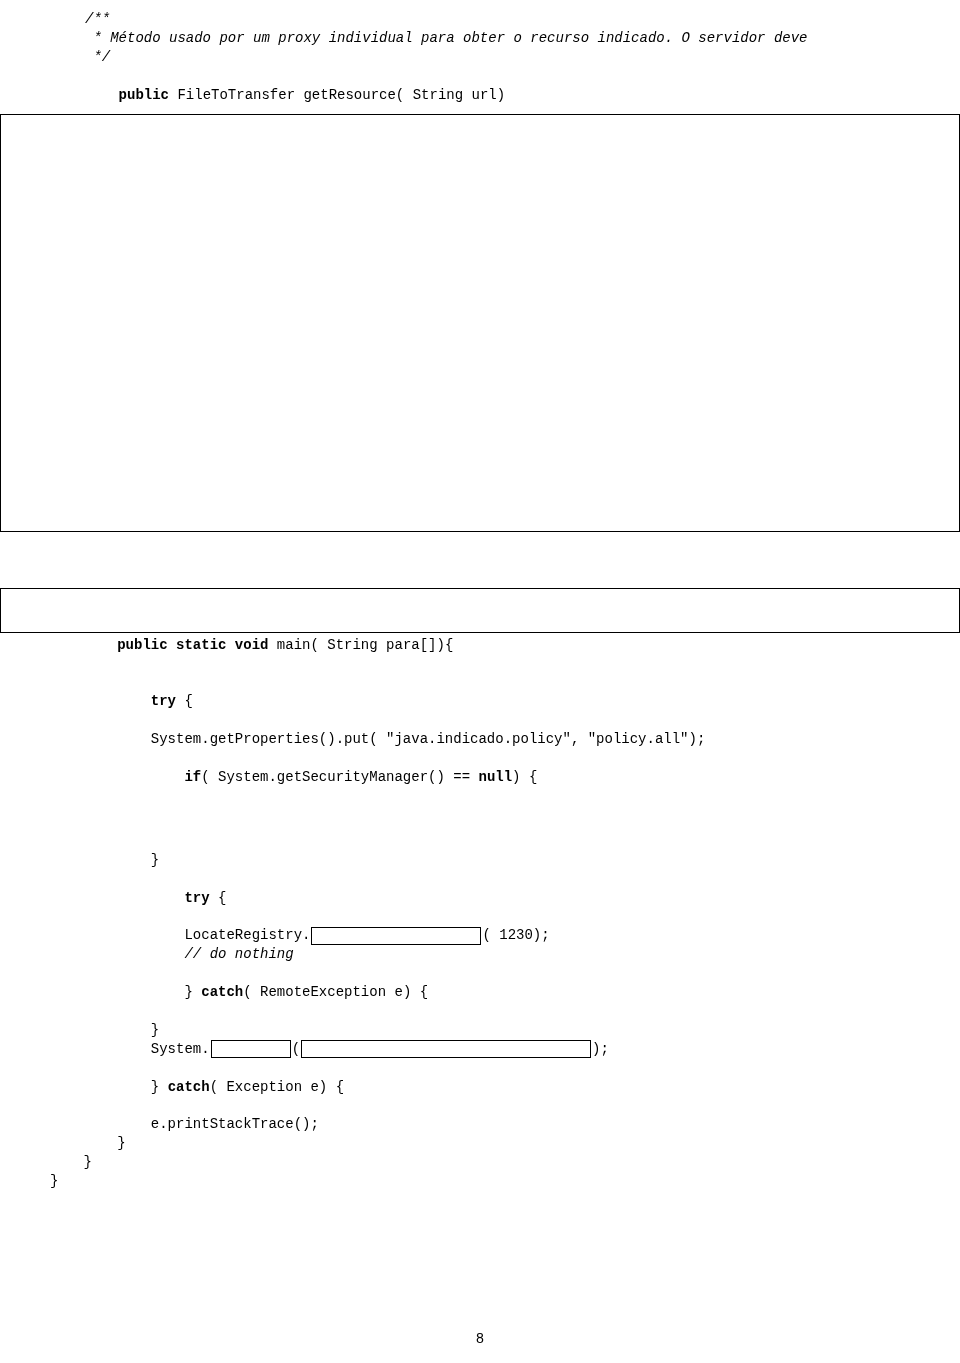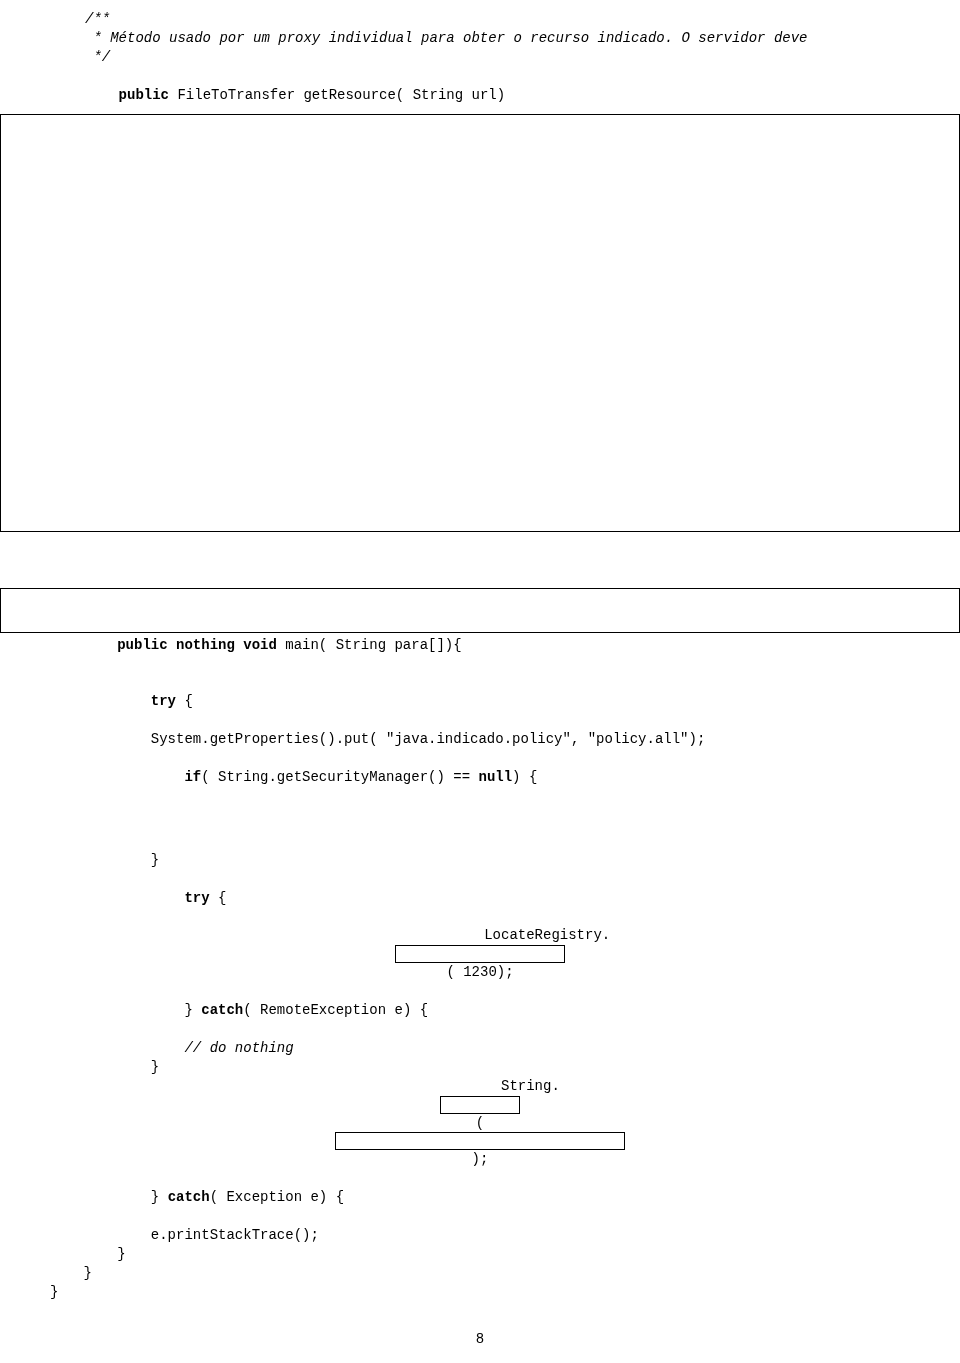--- a/index.html
+++ b/index.html
@@ -36,21 +36,20 @@
     top: 588px;
     left: 0;
     right: 0;
     height: 45px;
     border: 1px solid #000;
     background: #fff;
   }
   .line-lr {
     display: flex;
     align-items: center;
-    flex-direction: column;
   }
   .blank-box {
     display: inline-block;
     height: 18px;
     border: 1px solid #000;
     vertical-align: middle;
     margin: 0 1px;
   }
   .pagenum {
     position: absolute;
@@ -74,49 +73,49 @@
   </div>
   <div class="indent-throws line">
     <span class="bold">throws</span><span> ..., URLNotFoundException {</span>
   </div>
 
   <div class="box1"></div>
   <div style="height:418px"></div>
 
   <div class="line">    }</div>
   <div class="line">
-    <span class="bold">    public nothing void</span><span> main( String para[]){</span>
+    <span class="bold">    public static void</span><span> main( String para[]){</span>
   </div>
   <div class="line">
     <span class="bold">        try</span><span> {</span>
   </div>
   <div class="line">            System.getProperties().put( "java.indicado.policy", "policy.all");</div>
   <div class="line">
-    <span class="bold">            if</span><span>( String.getSecurityManager() == </span><span class="bold">null</span><span>) {</span>
+    <span class="bold">            if</span><span>( System.getSecurityManager() == </span><span class="bold">null</span><span>) {</span>
   </div>
 
   <div class="box2"></div>
   <div style="height:45px"></div>
 
   <div class="line">            }</div>
   <div class="line">
     <span class="bold">            try</span><span> {</span>
   </div>
   <div class="line line-lr">
     <span class="line">                LocateRegistry.</span>
     <span class="blank-box" style="width:170px"></span>
     <span>( 1230);</span>
   </div>
+  <div class="line italic">                // do nothing</div>
   <div class="line">
     <span>            } </span><span class="bold">catch</span><span>( RemoteException e) {</span>
   </div>
-  <div class="line italic">                // do nothing</div>
   <div class="line">            }</div>
   <div class="line line-lr">
-    <span class="line">            String.</span>
+    <span class="line">            System.</span>
     <span class="blank-box" style="width:80px"></span>
     <span>(</span>
     <span class="blank-box" style="width:290px"></span>
     <span>);</span>
   </div>
   <div class="line">
     <span>        } </span><span class="bold">catch</span><span>( Exception e) {</span>
   </div>
   <div class="line">            e.printStackTrace();</div>
   <div class="line">        }</div>

